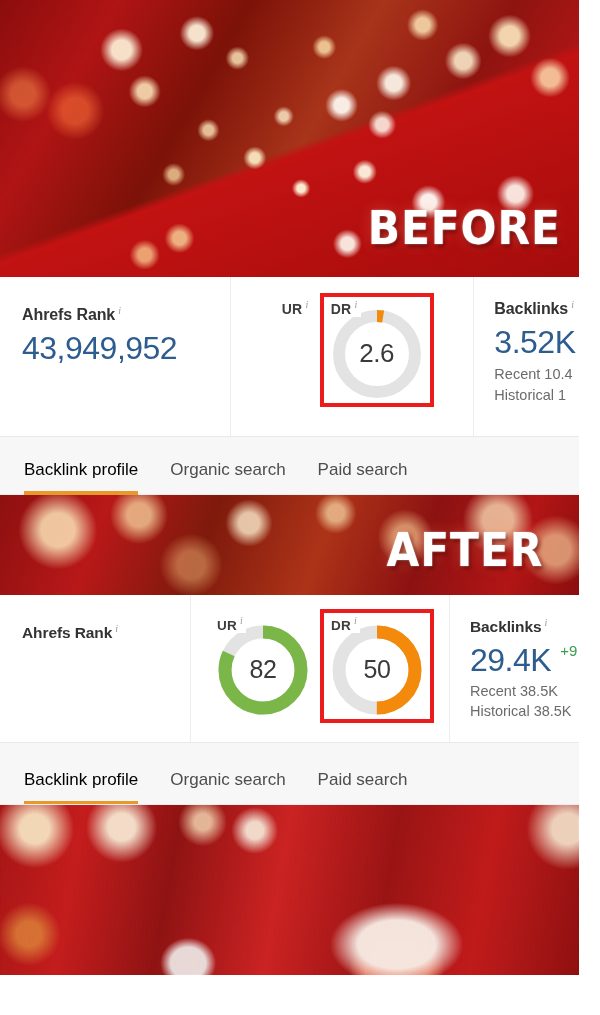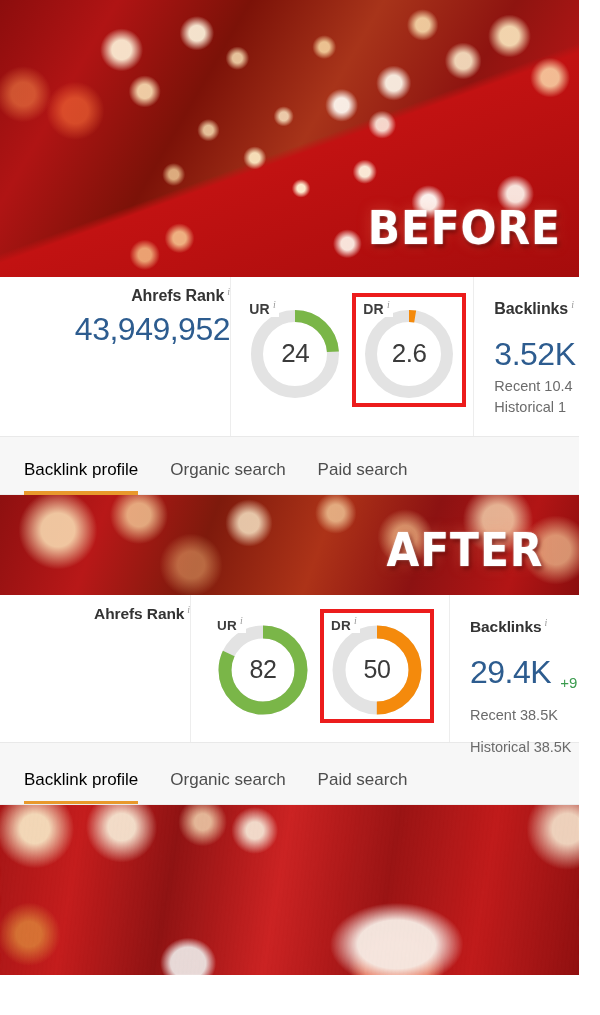--- a/index.html
+++ b/index.html
@@ -111,21 +111,21 @@
     background:#fff;
     display:flex;
     align-items:stretch;
     border-bottom:1px solid #e9e9e9;
   }
   .card-before{ height:160px; }
   .card-after { height:148px; }
 
   .cell{ display:flex; flex-direction:column; justify-content:flex-start; }
 
-  .cell-rank{ padding:9px 0 0 22px; flex:0 0 auto;align-items:flex-end; }
+  .cell-rank{ padding:28px 0 0 22px; flex:0 0 auto; }
   .card-before .cell-rank{ width:230px; }
   .card-after  .cell-rank{ width:190px; }
 
   .metric-label{
     font-size:16px; font-weight:700; color:#333; letter-spacing:-.1px;
     white-space:nowrap;
   }
   .card-after .metric-label{ font-size:15.5px; }
   .sup-i{
     font-size:10px; font-weight:400; color:#9a9a9a;
@@ -169,28 +169,28 @@
   .donut-val{
     position:absolute; inset:0;
     display:flex; align-items:center; justify-content:center;
     font-size:26px; color:#3a3a3a; font-weight:400; letter-spacing:-.5px;
   }
   .card-after .donut-val{ font-size:25px; }
 
   .cell-backlinks{
     padding:22px 0 0 20px; flex:1 1 auto; min-width:0;
   }
-  .bl-value-row{ display:flex; align-items:flex-end; gap:9px; margin-top:18px; }
+  .bl-value-row{ display:flex; align-items:flex-start; gap:9px; margin-top:6px; }
   .bl-value{
     font-size:32px; font-weight:400; color:#2d5c8f; letter-spacing:-.5px;
     white-space:nowrap;
   }
   .bl-delta{ font-size:15px; color:#3a9b4e; font-weight:400; white-space:nowrap; }
   .bl-sub{
-    font-size:14.5px; color:#6b6b6b; margin-top:16px; white-space:nowrap;
+    font-size:14.5px; color:#6b6b6b; margin-top:4px; white-space:nowrap;
   }
   .card-before .bl-sub{ margin-top:5px; }
 
   
   .tabbar{
     background:#f7f7f7;
     display:flex; align-items:flex-end;
     padding-left:24px; gap:0;
     border-bottom:1px solid #ececec;
   }
@@ -227,27 +227,20 @@
       </div>
       <div class="rank-value">43,949,952</div>
     </div>
 
     <div class="cell-gauges">
 
       <div class="gauge-wrap">
         <div class="gauge-title">
           <span>UR</span><span class="sup-i">i</span>
         </div>
-        <div class="donut">
-          <svg width="98" height="98" viewBox="0 0 98 98" aria-hidden="true">
-            <circle cx="49" cy="49" r="38" fill="none" stroke="#e3e3e3" stroke-width="12"></circle>
-            <circle class="arc" cx="49" cy="49" r="38" fill="none" stroke="#7ab648" stroke-width="12" stroke-linecap="butt" stroke-dasharray="57.30265000147782 181.45839167134645"></circle>
-          </svg>
-          <div class="donut-val">24</div>
-        </div>
       </div>
 
       <div class="gauge-wrap highlight">
         <div class="gauge-title">
           <span>DR</span><span class="sup-i">i</span>
         </div>
         <div class="donut">
           <svg width="98" height="98" viewBox="0 0 98 98" aria-hidden="true">
             <circle cx="49" cy="49" r="38" fill="none" stroke="#e3e3e3" stroke-width="12"></circle>
             <circle class="arc" cx="49" cy="49" r="38" fill="none" stroke="#f48a0c" stroke-width="12" stroke-linecap="butt" stroke-dasharray="6.2077870834934314 232.55325458933083"></circle>

